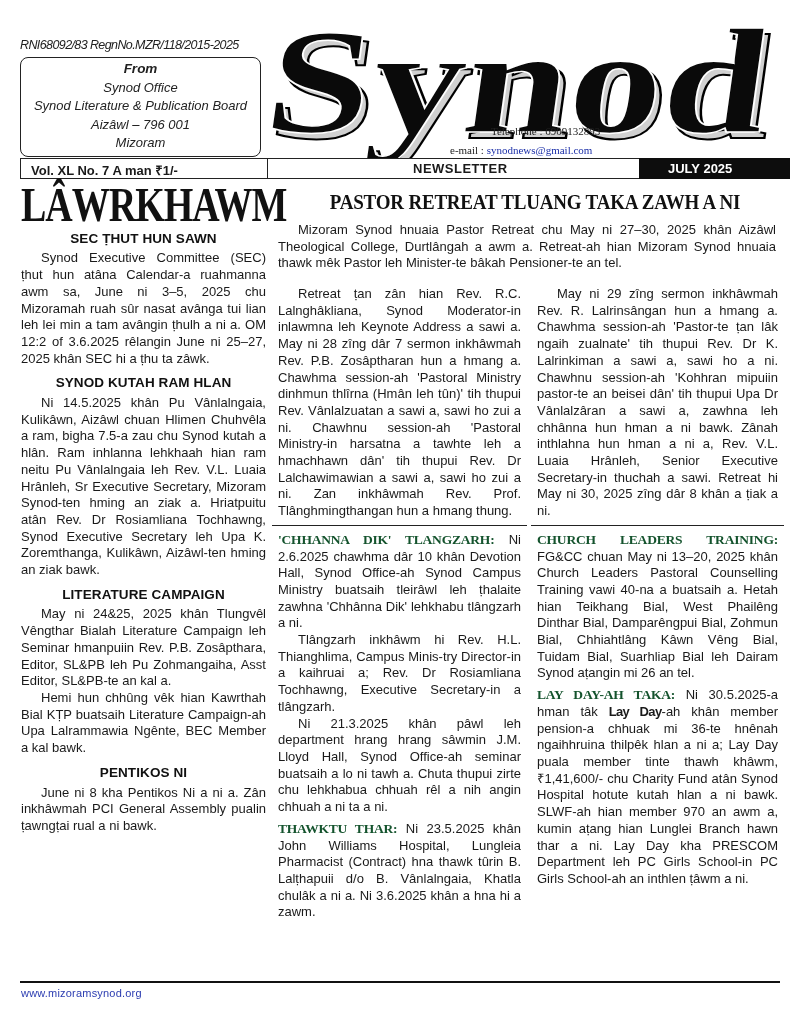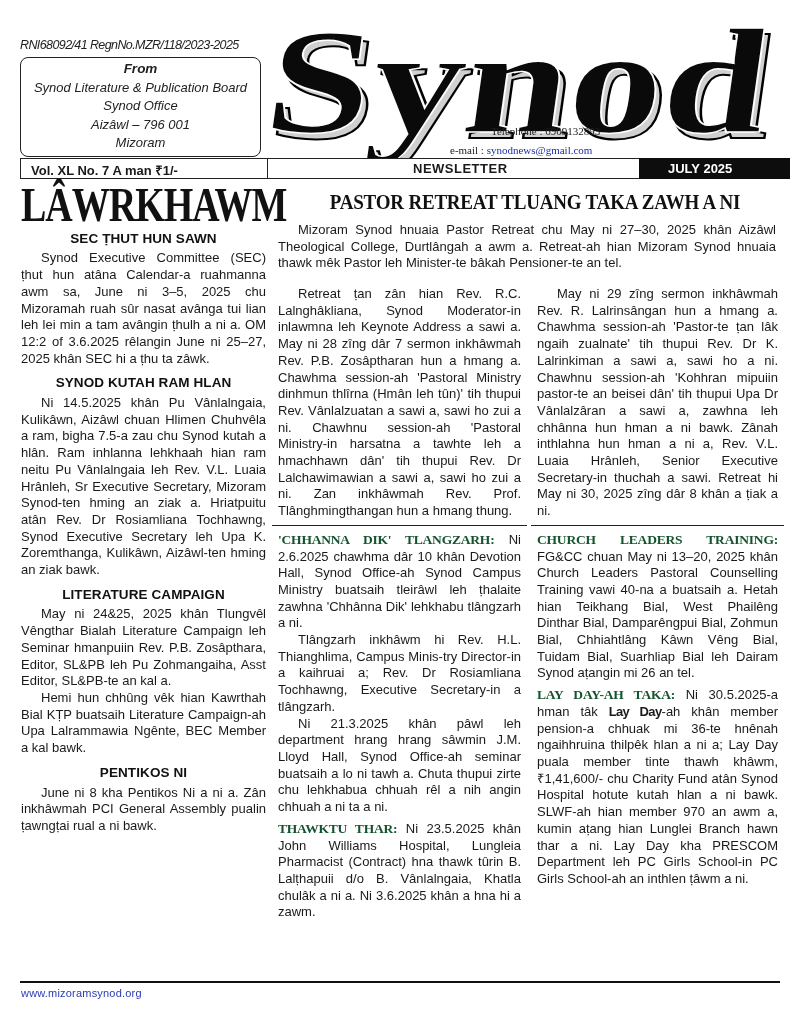--- a/index.html
+++ b/index.html
@@ -38,26 +38,26 @@
   .lead { font-family: "Liberation Serif", serif; font-weight: bold; font-size: 13.5px; letter-spacing: -0.2px; color: #14532d; }
   .bold-inline { font-weight: bold; letter-spacing: -0.6px; }
   .gap { height: 5px; }
 
   .footer-rule { position: absolute; left: 20px; top: 981px; width: 760px; border-top: 2.5px solid #111; }
   .website { position: absolute; left: 21px; top: 987px; font-size: 11px; color: #2a3bb0; letter-spacing: 0.2px; }
 </style>
 </head>
 <body>
 
-<div class="regn">RNI68092/41 RegnNo.MZR/118/2023-2025</div>
+<div class="regn">RNI68092/83 RegnNo.MZR/118/2015-2025</div>
 
 <div class="from-box">
   <div class="from-title">From</div>
+  <div>Synod Office</div>
   <div>Synod Literature &amp; Publication Board</div>
-  <div>Synod Office</div>
   <div>Aizâwl – 796 001</div>
   <div>Mizoram</div>
 </div>
 
 <div class="logo">
   <svg viewBox="0 0 520 130" preserveAspectRatio="none">
     <text x="14" y="110" font-family="Liberation Serif, serif" font-weight="bold" font-size="150" textLength="500" lengthAdjust="spacingAndGlyphs" fill="#d0d0d0" stroke="#000" stroke-width="2" transform="skewX(-8)">Synod</text>
     <text x="8" y="104" font-family="Liberation Serif, serif" font-weight="bold" font-size="150" textLength="500" lengthAdjust="spacingAndGlyphs" fill="#0a0a0a" stroke="#fff" stroke-width="1.5" transform="skewX(-8)">Synod</text>
   </svg>
 </div>

